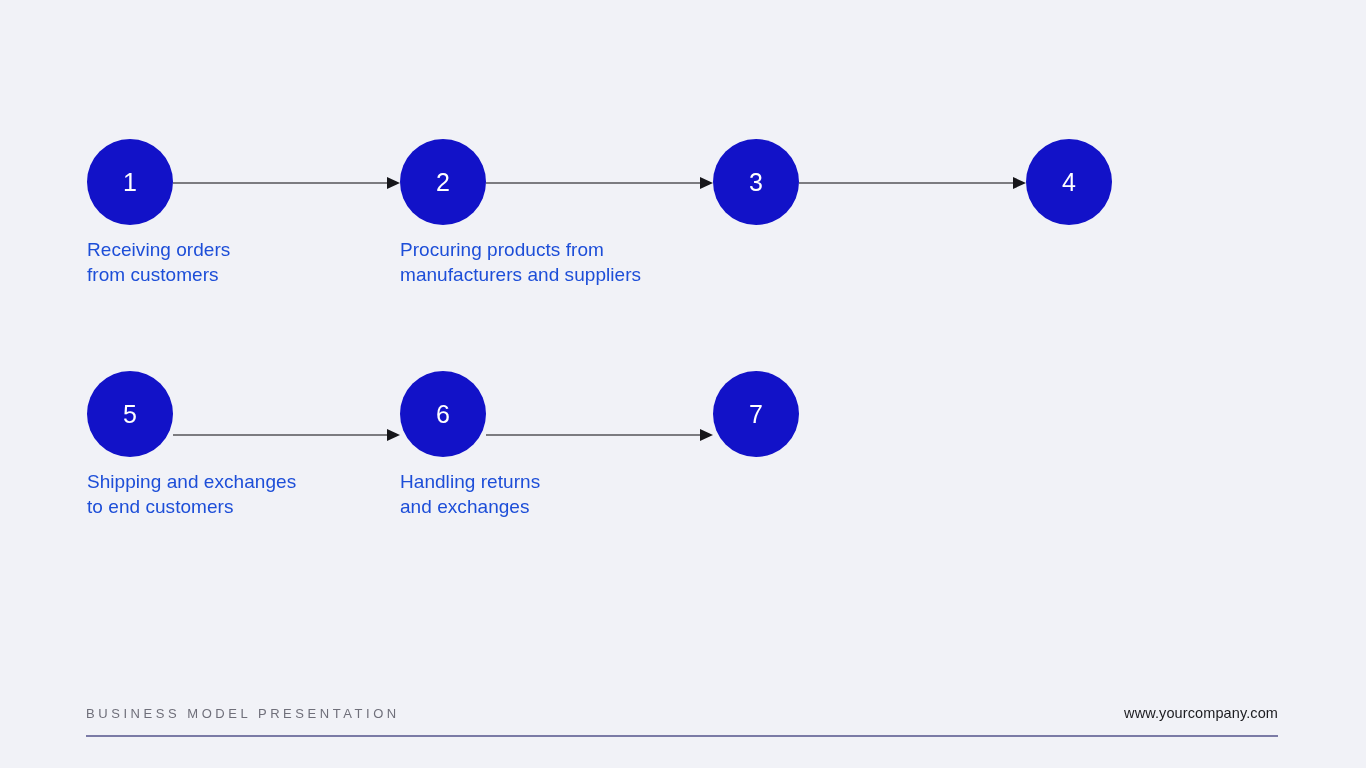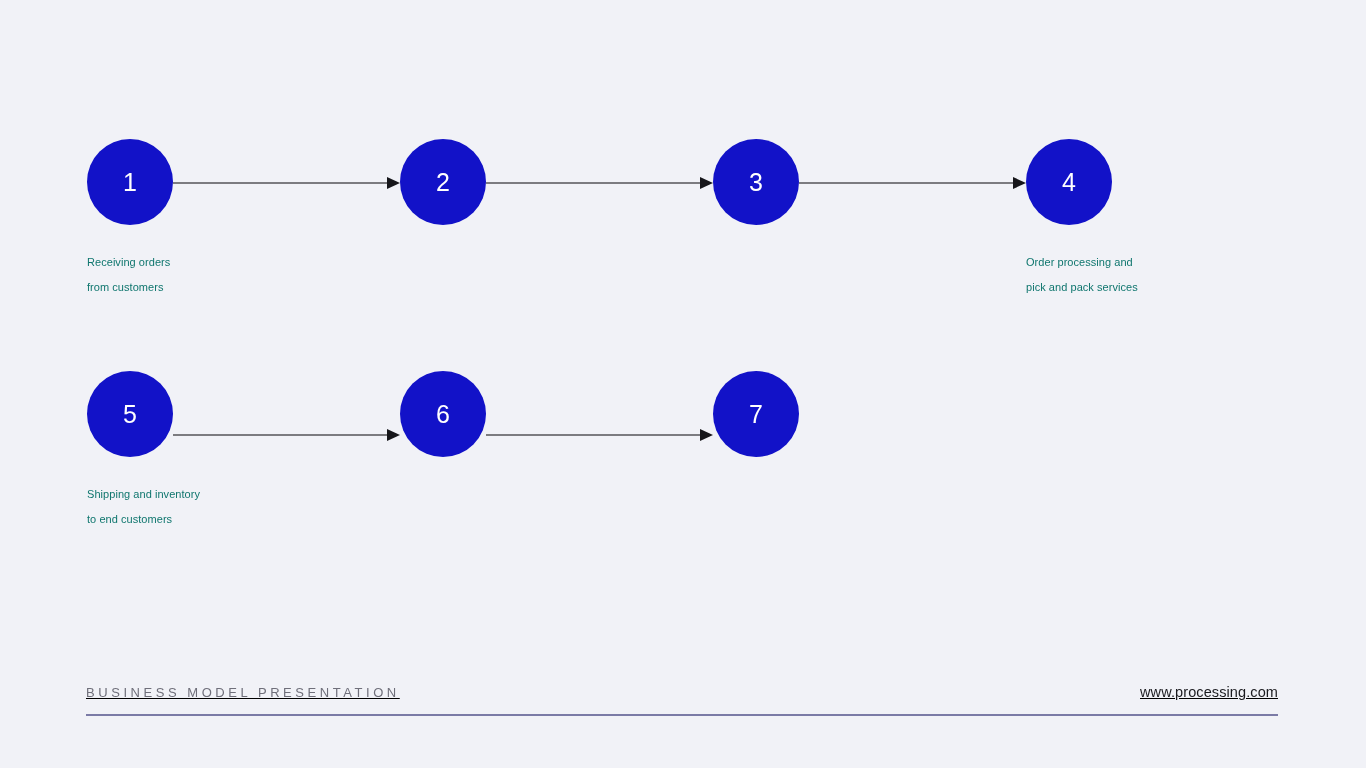--- a/index.html
+++ b/index.html
@@ -55,23 +55,23 @@
   .step-number {
     color: #ffffff;
     font-size: 25px;
     font-weight: 400;
     line-height: 1;
     letter-spacing: 0.2px;
     user-select: none;
   }
 
   .step-label {
-    margin-top: 25px;
-    color: #0f766e;
-    font-size: 11px;
+    margin-top: 12px;
+    color: #1d4ed8;
+    font-size: 19px;
     line-height: 25px;
     font-weight: 400;
     white-space: pre-line;
     letter-spacing: 0.05px;
   }
 
   
   .connector {
     position: absolute;
     height: 14px;
@@ -80,24 +80,23 @@
   }
   .connector svg {
     display: block;
     overflow: visible;
   }
 
   
   .footer {
     position: absolute;
     left: 86px;
-    top: 674px;
+    top: 695px;
     width: 1192px;
     height: 50px;
-    text-decoration: underline;
   }
   .footer-row {
     position: relative;
     height: 36px;
     display: flex;
     align-items: center;
     justify-content: space-between;
   }
   .footer-left {
     color: #6f6f7a;
@@ -154,34 +153,34 @@
         <span class="step-number">1</span>
       </div>
       <div class="step-label">Receiving orders
 from customers</div>
     </div>
 
     <div class="step" style="left:400px;">
       <div class="step-circle">
         <span class="step-number">2</span>
       </div>
+      <div class="step-label">Procuring products from
+manufacturers and suppliers</div>
     </div>
 
     <div class="step" style="left:713px;">
       <div class="step-circle">
         <span class="step-number">3</span>
       </div>
     </div>
 
     <div class="step" style="left:1026px;">
       <div class="step-circle">
         <span class="step-number">4</span>
       </div>
-      <div class="step-label">Order processing and
-pick and pack services</div>
     </div>
   </div>
 
   <div class="flow-row row-2">
 
     <div class="connector" style="left:173px; top:57px; width:228px;">
       <svg width="228" height="14" viewBox="0 0 228 14">
         <line x1="0" y1="7" x2="215" y2="7" stroke="#555558" stroke-width="1.6"></line>
         <polygon points="214,1 227,7 214,13" fill="#16161a"></polygon>
       </svg>
@@ -190,38 +189,40 @@
       <svg width="228" height="14" viewBox="0 0 228 14">
         <line x1="0" y1="7" x2="215" y2="7" stroke="#555558" stroke-width="1.6"></line>
         <polygon points="214,1 227,7 214,13" fill="#16161a"></polygon>
       </svg>
     </div>
 
     <div class="step" style="left:87px;">
       <div class="step-circle">
         <span class="step-number">5</span>
       </div>
-      <div class="step-label">Shipping and inventory
+      <div class="step-label">Shipping and exchanges
 to end customers</div>
     </div>
 
     <div class="step" style="left:400px;">
       <div class="step-circle">
         <span class="step-number">6</span>
       </div>
+      <div class="step-label">Handling returns
+and exchanges</div>
     </div>
 
     <div class="step" style="left:713px;">
       <div class="step-circle">
         <span class="step-number">7</span>
       </div>
     </div>
   </div>
 
   <div class="footer">
     <div class="footer-row">
       <div class="footer-left">Business Model Presentation</div>
-      <div class="footer-right">www.processing.com</div>
+      <div class="footer-right">www.yourcompany.com</div>
     </div>
     <div class="footer-rule"></div>
   </div>
 
 </div>
 
 </body></html>

